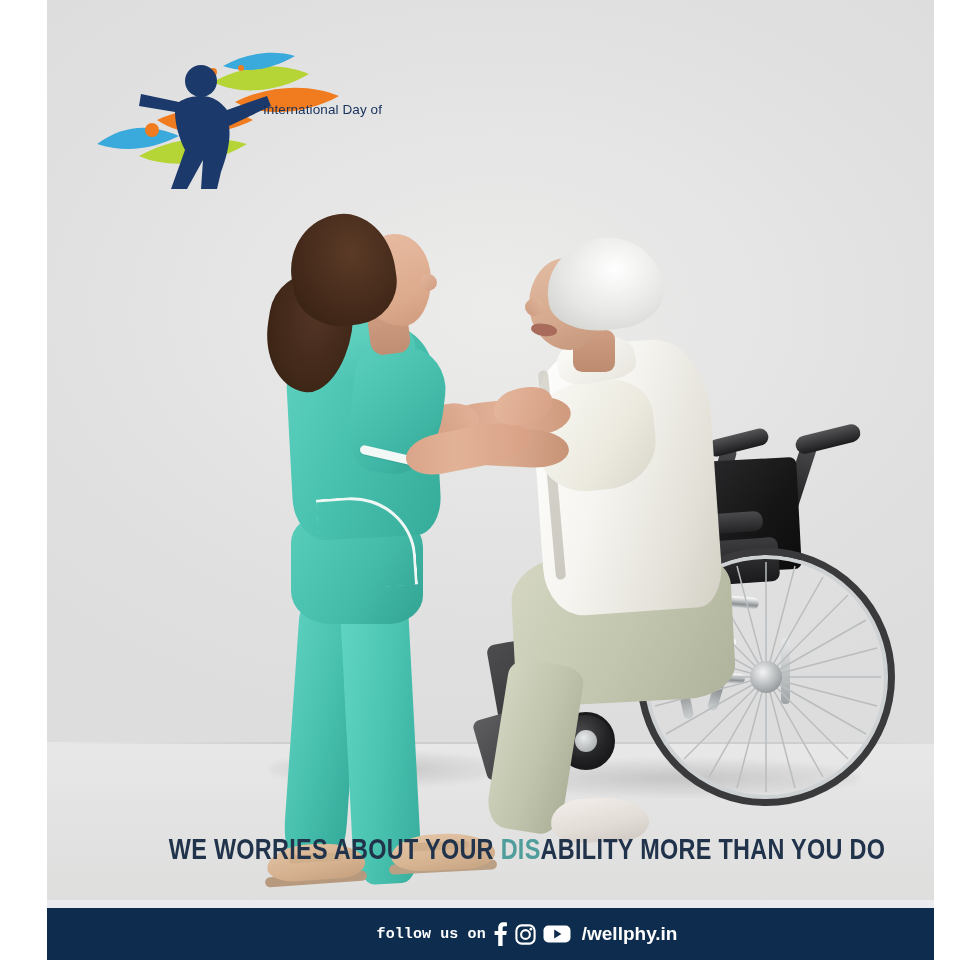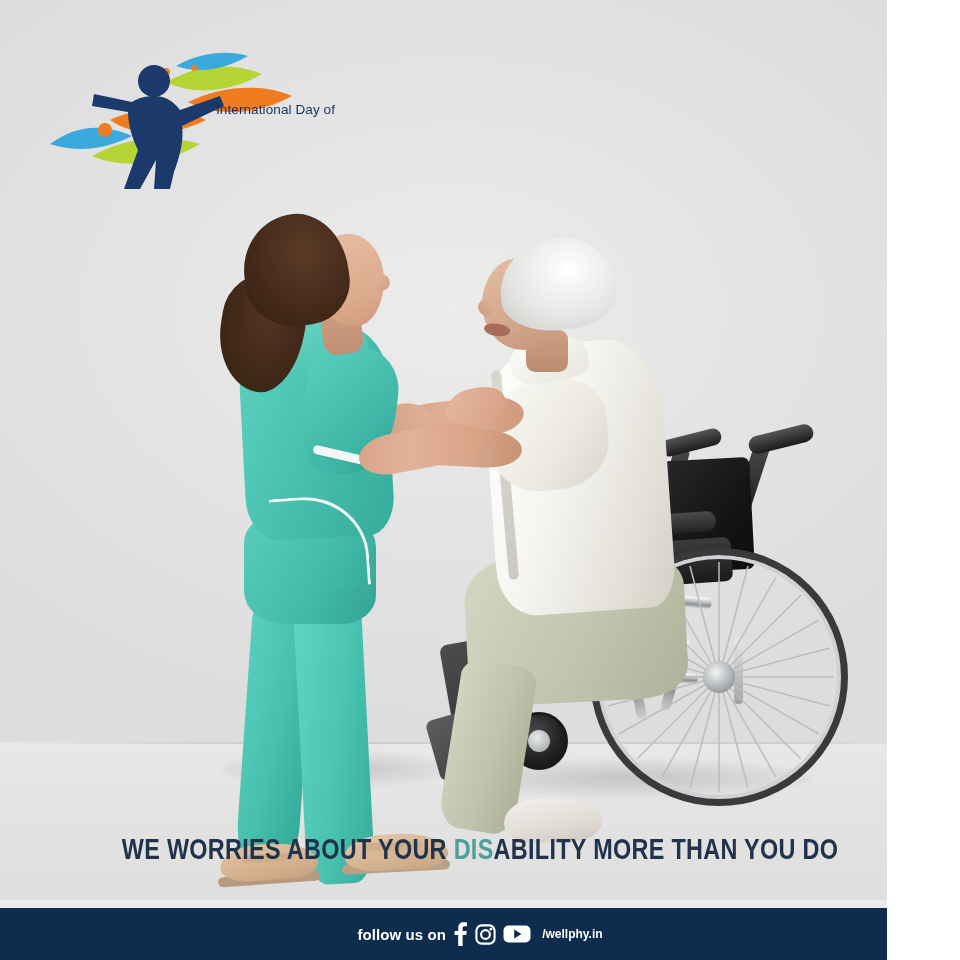--- a/index.html
+++ b/index.html
@@ -6,20 +6,21 @@
   html, body {
     width: 960px; height: 960px;
     font-family: "Liberation Sans", sans-serif;
     overflow: hidden;
   }
   #poster {
     position: relative;
     width: 887px; height: 960px;
     background: #e3e2e2;
     overflow: hidden;
+    margin-left: 47px;
   }
 
   
   .backdrop {
     position: absolute; left:0; top:0; width:960px; height:910px;
     background:
       radial-gradient(ellipse 620px 420px at 47% 34%, #ececeb 0%, #e4e3e3 55%, #dedddd 100%);
   }
   .floor {
     position: absolute; left:0; top:742px; width:960px; height:168px;
@@ -361,23 +362,23 @@
   .pre-footer {
     position:absolute; left:0; top:900px; width:960px; height:8px;
     background:#ebebef;
   }
   .footer {
     position:absolute; left:0; top:908px; width:960px; height:52px;
     background:#0d2c4e;
     display:flex; align-items:center; justify-content:center; gap:7px;
   }
   .f-text {
-    color:#ffffff; font-size:15px; font-weight:bold; letter-spacing:.1px;
-  }
-  .f-handle { color:#ffffff; font-size:12px; font-weight:bold; margin-left:4px; }
+    color:#ffffff; font-size:15px; font-weight:bold; letter-spacing:.1px;font-family:Liberation Mono, monospace;
+  }
+  .f-handle { color:#ffffff; font-size:19px; font-weight:bold; margin-left:4px; }
   .f-ico { display:flex; align-items:center; }
 </style>
 </head>
 <body>
 
 <div id="poster">
 
   <div class="backdrop"></div>
   <div class="floor"></div>
   <div class="floor-line"></div>

